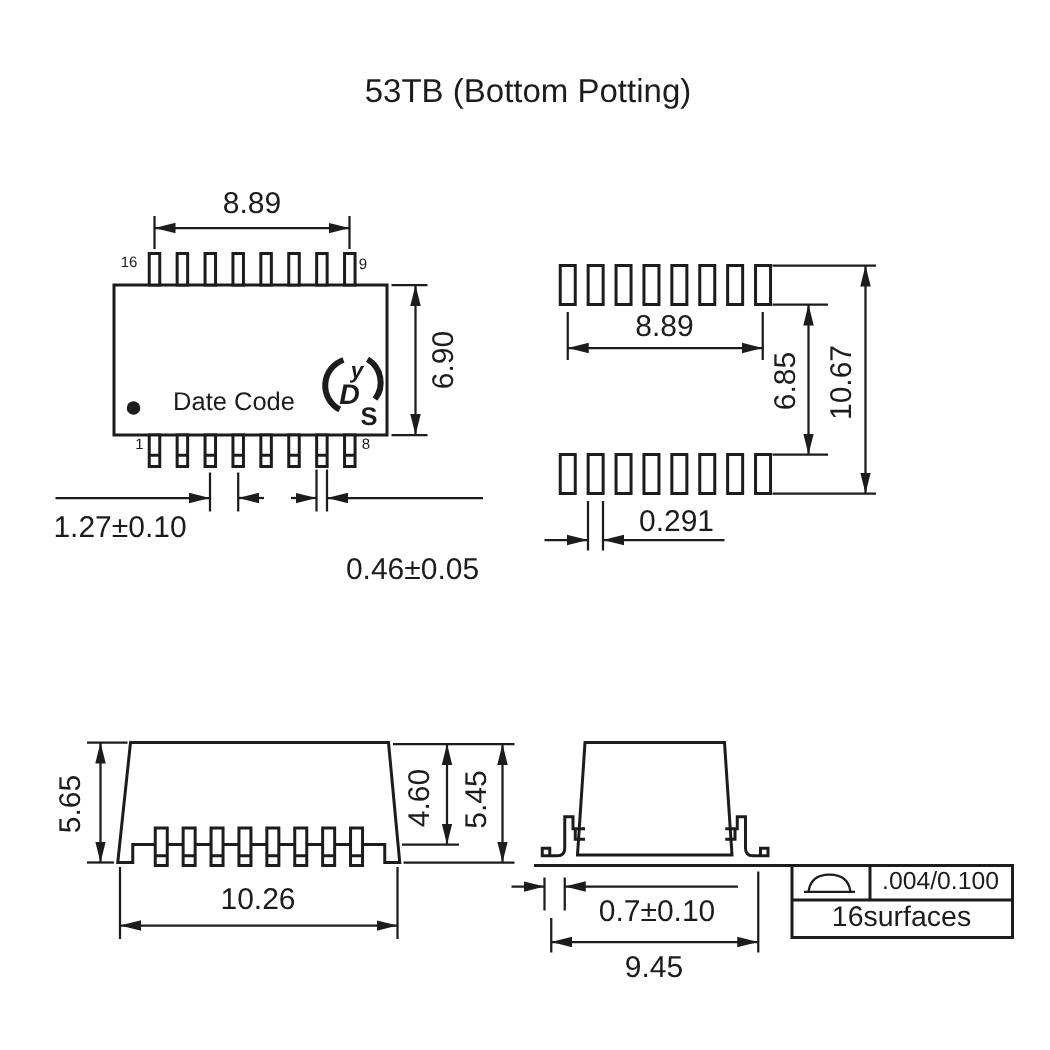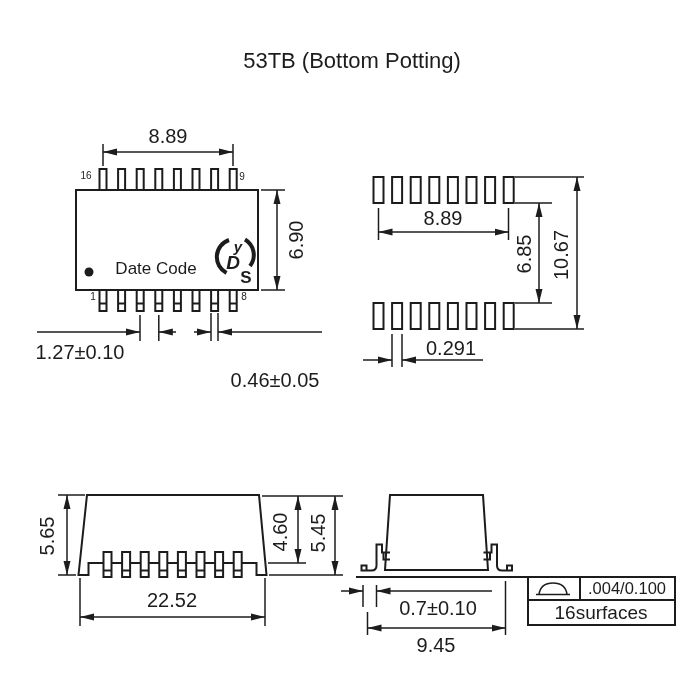--- a/index.html
+++ b/index.html
@@ -238,20 +238,20 @@
 <div class="lbl dim" style="left:275px;top:352px;margin-top:28px;">0.46±0.05</div>
 
 <div class="lbl dim" style="left:443px;top:218px;">8.89</div>
 <div class="lbl dim v" style="left:524px;top:254px;">6.85</div>
 <div class="lbl dim v" style="left:561px;top:255px;">10.67</div>
 <div class="lbl dim" style="left:451px;top:348px;">0.291</div>
 
 <div class="lbl dim v" style="left:47px;top:536px;">5.65</div>
 <div class="lbl dim v" style="left:280px;top:532px;">4.60</div>
 <div class="lbl dim v" style="left:318px;top:533px;">5.45</div>
-<div class="lbl dim" style="left:172px;top:600px;">22.52</div>
+<div class="lbl dim" style="left:172px;top:600px;">10.26</div>
 
 <div class="lbl dim" style="left:438px;top:608px;">0.7±0.10</div>
 <div class="lbl dim" style="left:436px;top:645px;">9.45</div>
 <div class="lbl" style="left:627px;top:588px;font-size:16.5px;">.004/0.100</div>
 <div class="lbl" style="left:601px;top:612px;font-size:19px;">16surfaces</div>
 
 </div>
 
 </body></html>

